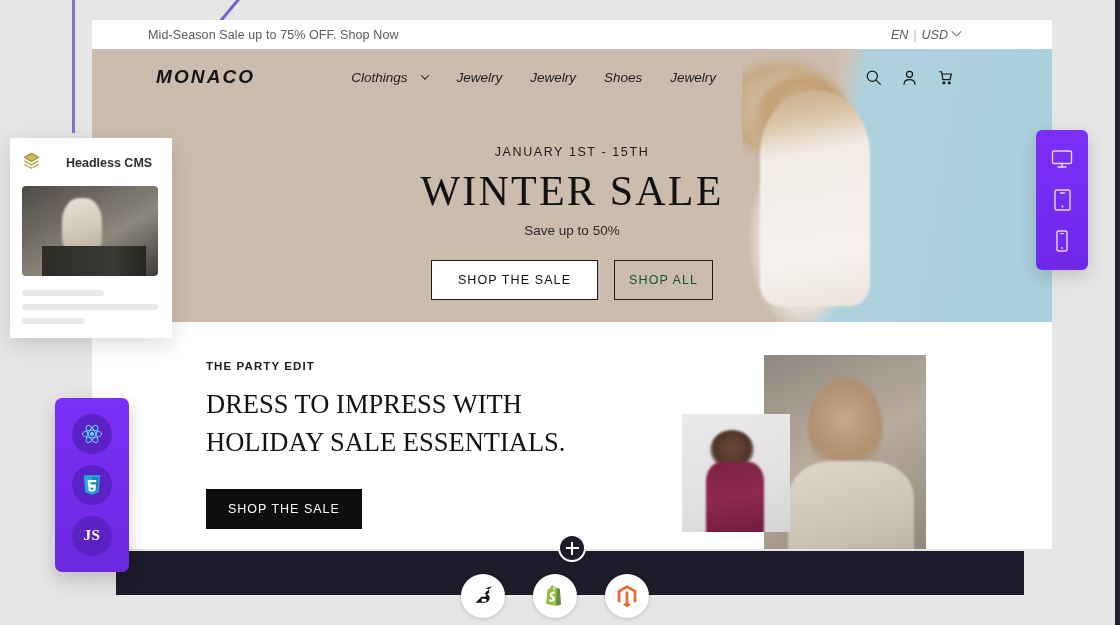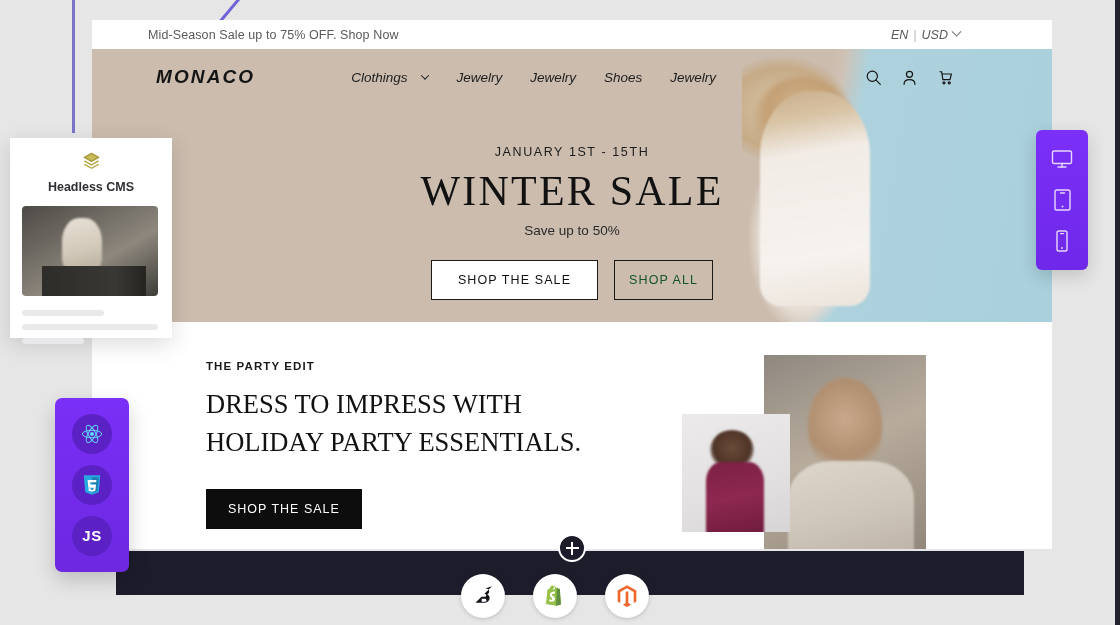--- a/index.html
+++ b/index.html
@@ -346,22 +346,21 @@
     left: 10px; top: 138px;
     width: 162px; height: 200px;
     background: #ffffff;
     box-shadow: 0 6px 22px rgba(0,0,0,.14);
     padding: 13px 12px;
     z-index: 6;
   }
   .cms-head {
     display: flex;
     align-items: center;
-    gap: 6px;
-    flex-direction: column;
+    gap: 25px;
   }
   .cms-title {
     font-size: 12.5px;
     font-weight: 700;
     color: #2f3033;
   }
   .cms-photo {
     margin-top: 12px;
     width: 136px; height: 90px;
     border-radius: 4px;
@@ -418,20 +417,21 @@
     background: #5b21c4;
     display: flex;
     align-items: center;
     justify-content: center;
   }
   .js-label {
     font-size: 15px;
     font-weight: 700;
     color: #ffffff;
     letter-spacing: .5px;
+    font-family: Liberation Serif, serif;
   }
 
   
   .device-rail {
     position: absolute;
     left: 1036px; top: 130px;
     width: 52px; height: 140px;
     background: linear-gradient(180deg, #7b2ff7 0%, #6f28ea 100%);
     border-radius: 6px;
     display: flex;
@@ -515,21 +515,21 @@
       <div class="hero-sub">Save up to 50%</div>
       <div class="hero-btns">
         <button class="btn-outline">SHOP THE SALE</button>
         <button class="btn-ghost">SHOP ALL</button>
       </div>
     </div>
   </div>
 
   <div class="editorial">
     <div class="ed-kicker">THE PARTY EDIT</div>
-    <div class="ed-title">DRESS TO IMPRESS WITH HOLIDAY PARTY ESSENTIALS.</div>
+    <div class="ed-title">DRESS TO IMPRESS WITH HOLIDAY SALE ESSENTIALS.</div>
     <a class="ed-btn">SHOP THE SALE</a>
     <div class="ed-photo-big"></div>
     <div class="ed-photo-small"></div>
   </div>
 </div>
 
 <div class="darkbar">
   <div class="plus-btn"></div>
   <div class="platforms">
     <div class="plat">

